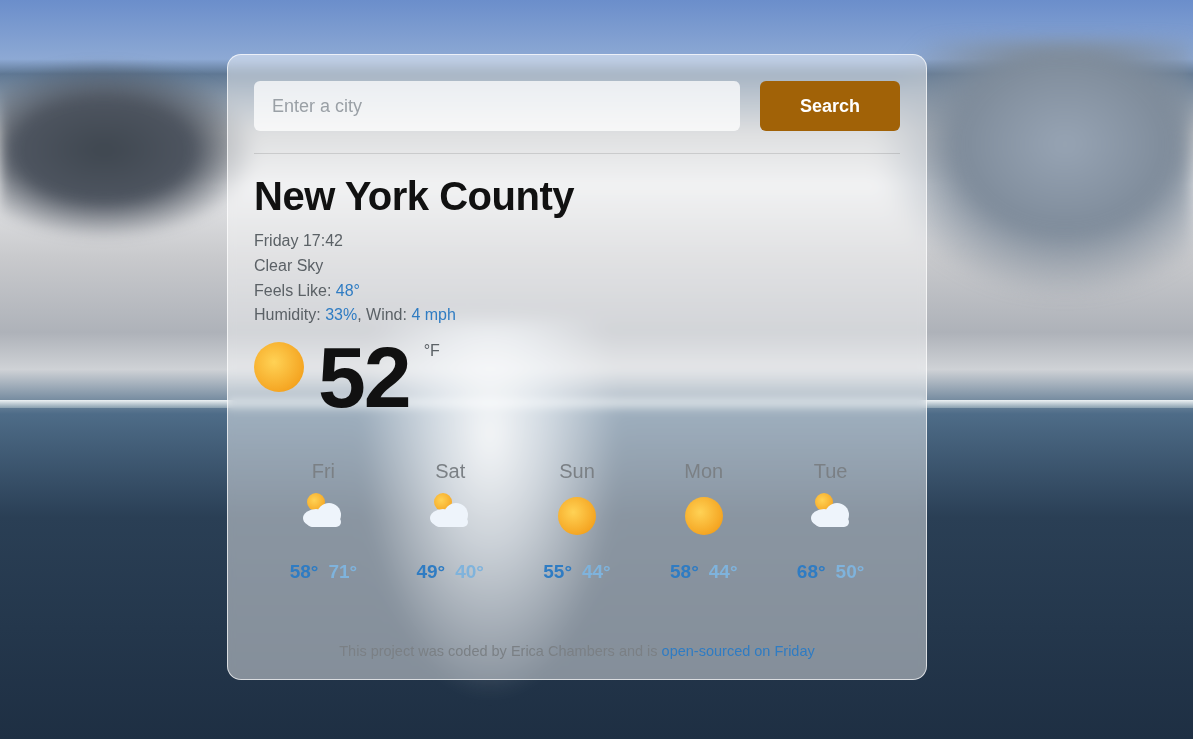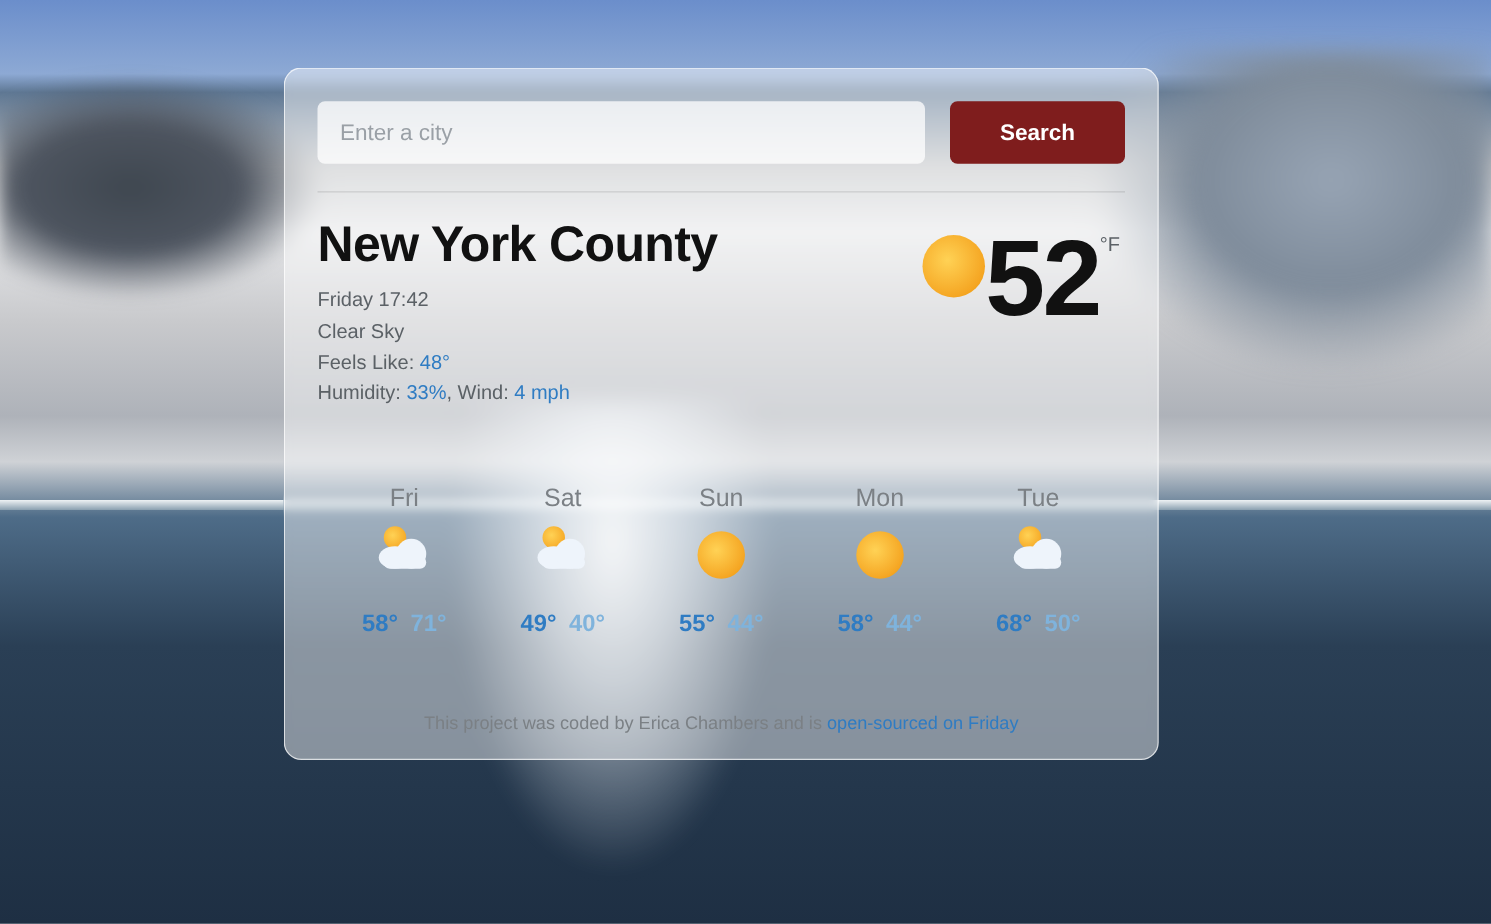--- a/index.html
+++ b/index.html
@@ -55,41 +55,41 @@
 
   .search-row { display:flex; gap:20px; align-items:center; }
   .search-input {
     flex:1; height:50px; border:none; border-radius:6px;
     background: rgba(255,255,255,0.75);
     padding: 0 18px; font-size:18px; color:#333;
   }
   .search-input::placeholder { color:#9aa0a6; }
   .search-btn {
     width:140px; height:50px; border:none; border-radius:6px;
-    background:#7f1d1d; color:#fff; font-size:18px; font-weight:600;
+    background:#a16207; color:#fff; font-size:18px; font-weight:600;
     cursor:pointer;
   }
   .divider { height:1px; background:rgba(0,0,0,0.12); margin:22px 0 20px; }
 
-  .current { display:flex; justify-content:space-between; align-items:flex-start; }
+  .current { display:flex; justify-content:space-between; align-items:flex-start;flex-direction:column; }
   .loc h1 { font-size:40px; font-weight:800; color:#111; letter-spacing:-.5px; }
   .meta { margin-top:10px; color:#5b6166; font-size:16px; line-height:1.55; }
   .meta .accent { color:#2f7cc3; }
 
-  .temp-block { display:flex; align-items:flex-start; margin-top:6px; padding-right:4px; }
+  .temp-block { display:flex; align-items:flex-start; gap:14px; margin-top:6px; padding-right:4px; }
   .temp-value { font-size:86px; font-weight:800; color:#111; line-height:1; letter-spacing:-2px; }
   .unit { font-size:16px; color:#5b6166; margin-top:8px; }
 
   .icon-sun-lg {
     width:50px; height:50px; border-radius:50%;
     background: radial-gradient(circle at 40% 40%, #ffd255, #f5a623 70%, #e59400 100%);
     align-self:flex-start; margin-top:8px;
   }
 
-  .forecast { display:flex; justify-content:space-between; margin-top:60px; padding:0 6px; }
+  .forecast { display:flex; justify-content:space-between; margin-top:40px; padding:0 6px; }
   .day { flex:1; text-align:center; }
   .day-name { font-size:20px; color:#7b8085; margin-bottom:14px; }
   .day-icon { width:40px; height:40px; margin:0 auto 24px; position:relative; }
   .icon-sun-sm {
     width:38px; height:38px; border-radius:50%; margin:0 auto;
     background: radial-gradient(circle at 40% 40%, #ffd255, #f5a623 70%, #e59400 100%);
   }
   .icon-cloud-sm { position:relative; width:40px; height:30px; margin:4px auto 0; }
   .icon-cloud-sm .sun {
     position:absolute; left:4px; top:-4px; width:18px; height:18px; border-radius:50%;

